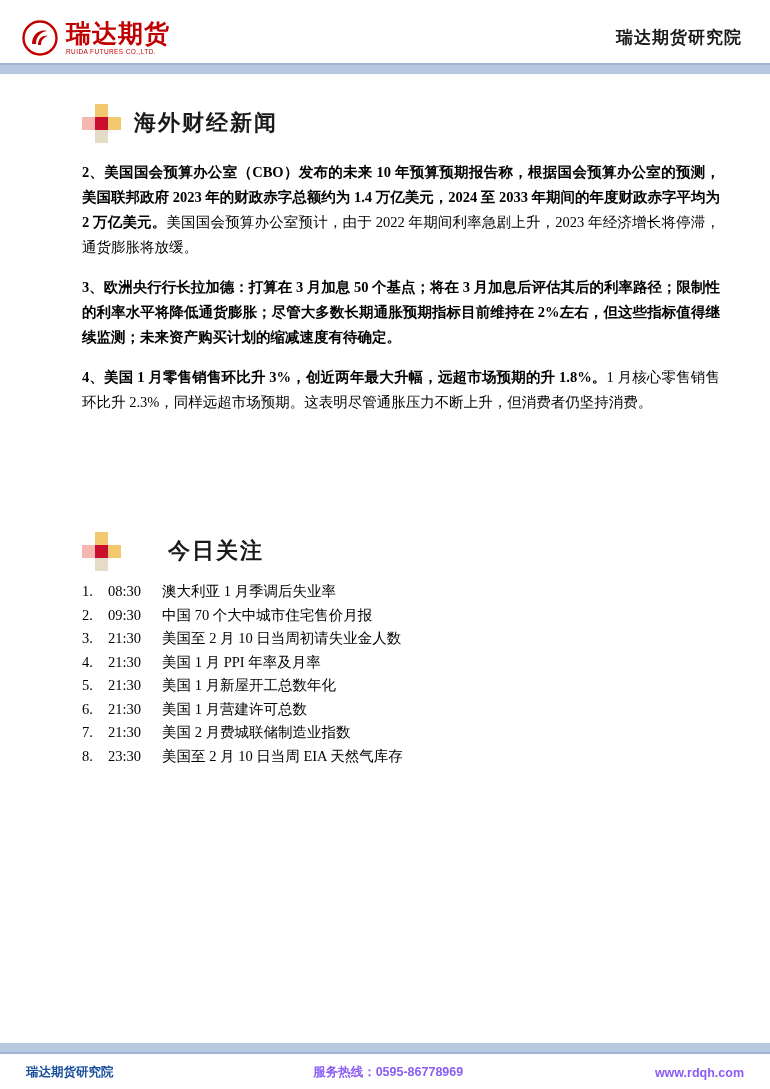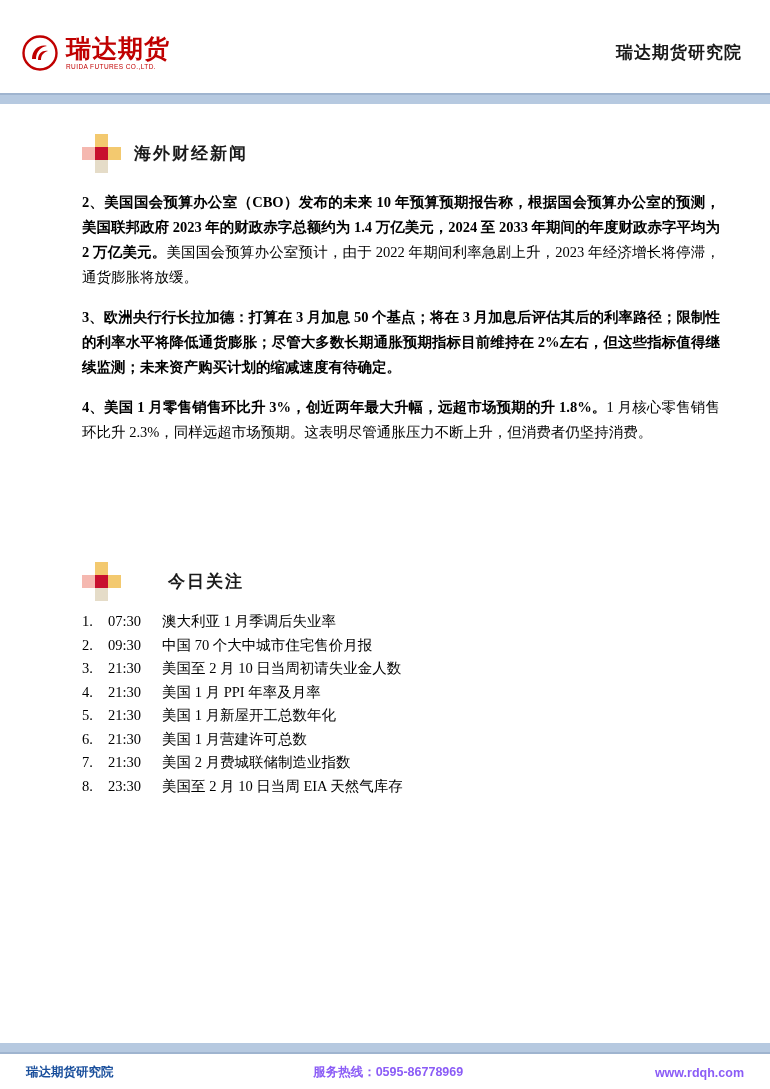--- a/index.html
+++ b/index.html
@@ -13,21 +13,21 @@
     font-family: "Liberation Serif", "DejaVu Serif", serif;
     color: #000000;
     position: relative;
     overflow: hidden;
   }
 
   
   .header {
     position: relative;
     height: 72px;
-    padding: 16px 22px;
+    padding: 1px 22px;
     display: flex;
     align-items: center;
     justify-content: space-between;
   }
   .logo-wrap {
     display: flex;
     align-items: center;
     gap: 8px;
     margin-top: 2px;
   }
@@ -101,21 +101,21 @@
     width: 13px;
     height: 13px;
   }
   .sq-a { left: 0px;  top: 13px; background: #f5b8b0; }
   .sq-b { left: 13px; top: 0px;  background: #f3c96f; }
   .sq-c { left: 13px; top: 13px; background: #c8102e; }
   .sq-d { left: 26px; top: 13px; background: #f3c96f; }
   .sq-e { left: 13px; top: 26px; background: #e5dcc8; }
   .section-title {
     font-family: "Liberation Sans", sans-serif;
-    font-size: 17px;
+    font-size: 22px;
     font-weight: bold;
     color: #1a1a1a;
     letter-spacing: 2px;
   }
 
   
   .news-list {
     margin-top: 18px;
     padding-right: 10px;
   }
@@ -257,21 +257,21 @@
       <span class="sq sq-c"></span>
       <span class="sq sq-d"></span>
       <span class="sq sq-e"></span>
     </span>
     <span class="section-title">今日关注</span>
   </div>
 
   <ul class="focus-list">
     <li>
       <span class="focus-idx">1.</span>
-      <span class="focus-time">07:30</span>
+      <span class="focus-time">08:30</span>
       <span class="focus-text">澳大利亚 1 月季调后失业率</span>
     </li>
     <li>
       <span class="focus-idx">2.</span>
       <span class="focus-time">09:30</span>
       <span class="focus-text">中国 70 个大中城市住宅售价月报</span>
     </li>
     <li>
       <span class="focus-idx">3.</span>
       <span class="focus-time">21:30</span>

